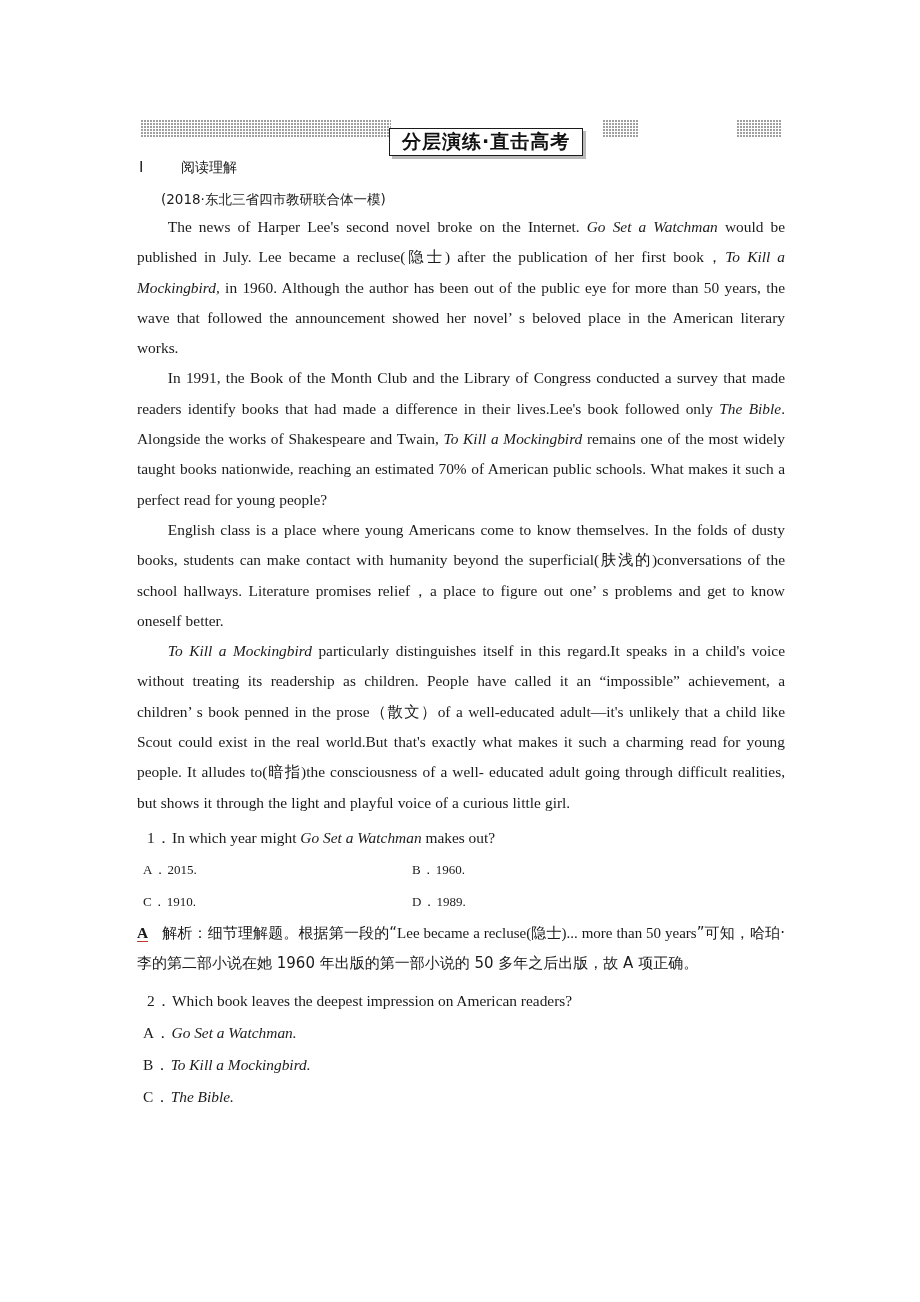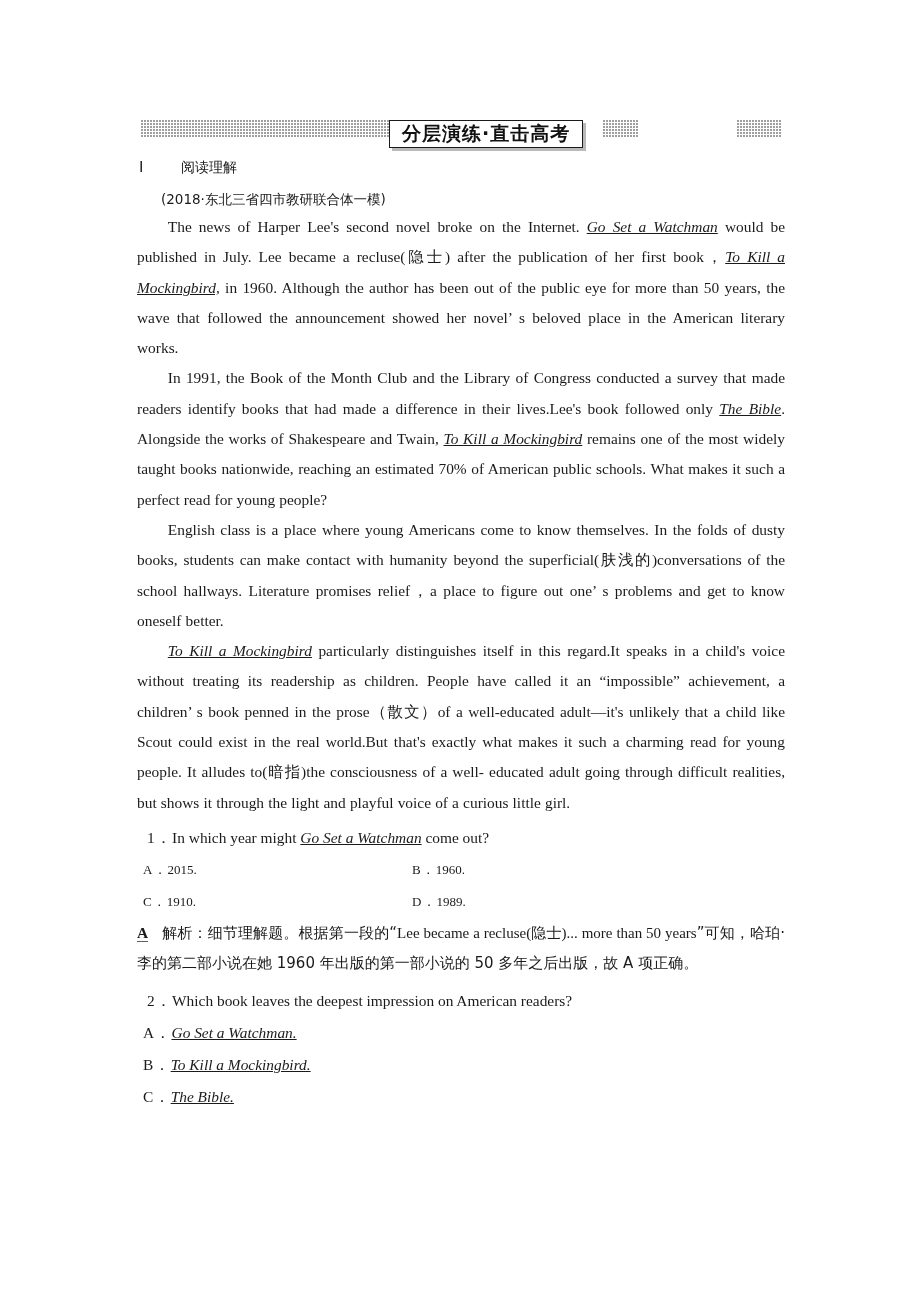--- a/index.html
+++ b/index.html
@@ -61,21 +61,21 @@
     width: 36px;
     height: 18px;
     background-image:
       radial-gradient(circle at 1px 1px, #9a9a9a 0.9px, transparent 1.1px);
     background-size: 3px 3px;
     opacity: 0.95;
   }
   .banner-box {
     position: absolute;
     left: 252px;
-    top: 8px;
+    top: 16px;
     border: 1.5px solid #1a1a1a;
     box-shadow: 3px 3px 0 0 #b9b9b9;
     background: #ffffff;
     padding: 3px 12px 4px 12px;
     line-height: 1;
   }
   .banner-title {
     font-family: "DejaVu Sans", "Liberation Sans", sans-serif;
     font-weight: bold;
     font-size: 19px;
@@ -122,21 +122,21 @@
     margin: 0;
     font-size: 15.4px;
     line-height: 30.3px;
     text-align: justify;
     text-indent: 2em;
     text-justify: inter-word;
     word-spacing: 0.02em;
   }
   p.para:last-of-type { text-align: left; }
 
-  .it { font-style: italic; text-decoration: underline; }
+  .it { font-style: italic; }
 
   
   .guide {
     margin: 0;
     font-size: 15px;
     line-height: 30px;
     text-indent: 2em;
     font-family: "DejaVu Sans", "Liberation Sans", sans-serif;
   }
   .guide b { font-weight: bold; }
@@ -226,21 +226,21 @@
     <p class="para">
       <span class="it">To Kill a Mockingbird</span><span> particularly distinguishes itself in this regard.It speaks in a child's voice without treating its readership as children. People have called it an “impossible” achievement, a children’ s book penned in the prose（散文）of a well-educated adult—it's unlikely that a child like Scout could exist in the real world.But that's exactly what makes it such a charming read for young people. It alludes to(暗指)the consciousness of a well- educated adult going through difficult realities, but shows it through the light and playful voice of a curious little girl.</span>
     </p>
 
     <div class="spacer-xs"></div>
 
 
     <div class="spacer-xs"></div>
 
     <p class="qline">
-      <span class="optkey">1．</span><span>In which year might </span><span class="it">Go Set a Watchman</span><span> come out?</span>
+      <span class="optkey">1．</span><span>In which year might </span><span class="it">Go Set a Watchman</span><span> makes out?</span>
     </p>
 
     <div class="opts">
       <span class="opt-a"><span class="optkey">A．</span><span>2015.</span></span>
       <span class="opt-b"><span class="optkey">B．</span><span>1960.</span></span>
     </div>
 
     <div class="opts">
       <span class="opt-a"><span class="optkey">C．</span><span>1910.</span></span>
       <span class="opt-b"><span class="optkey">D．</span><span>1989.</span></span>

